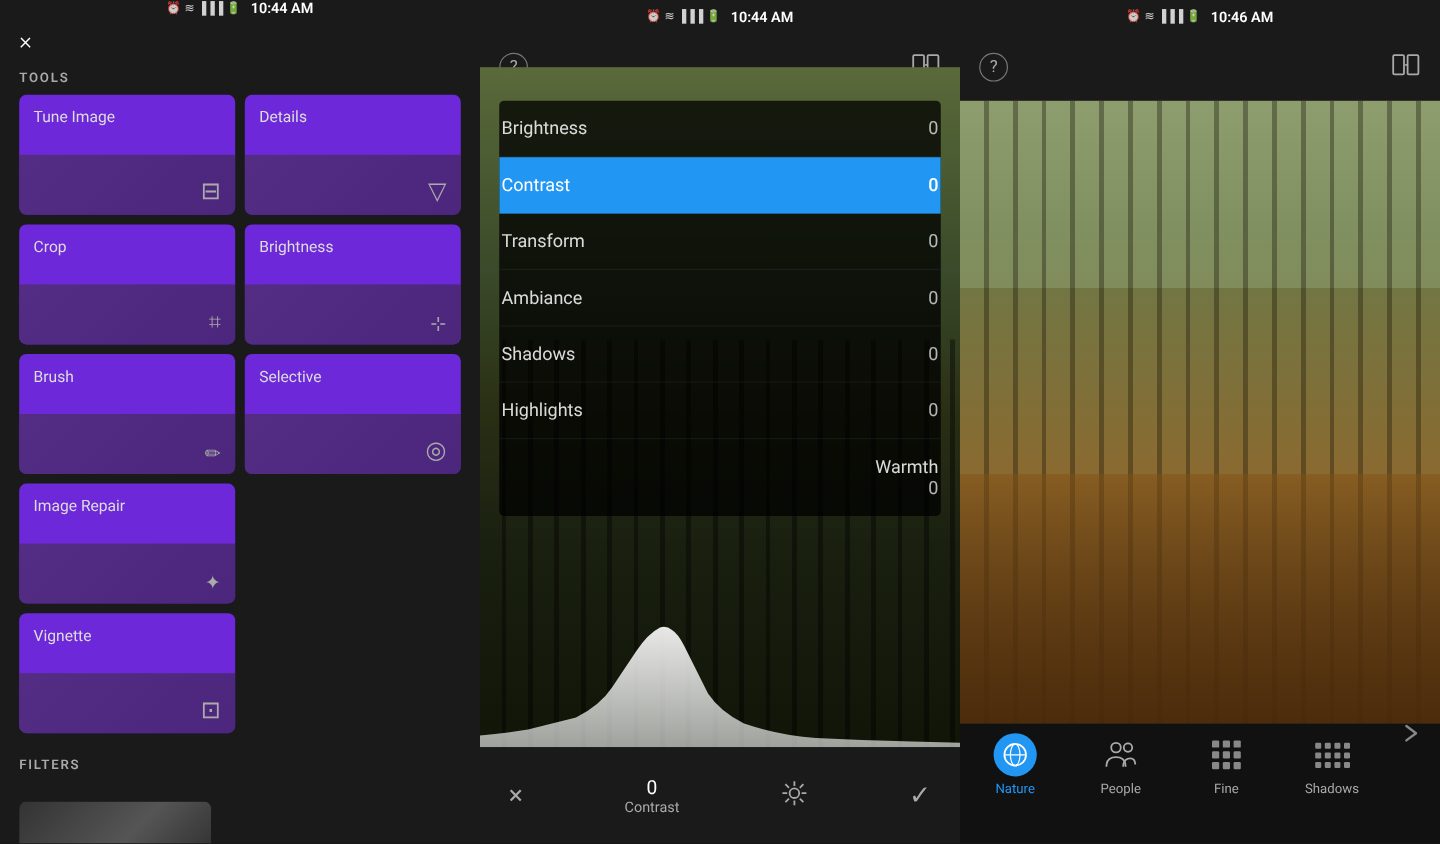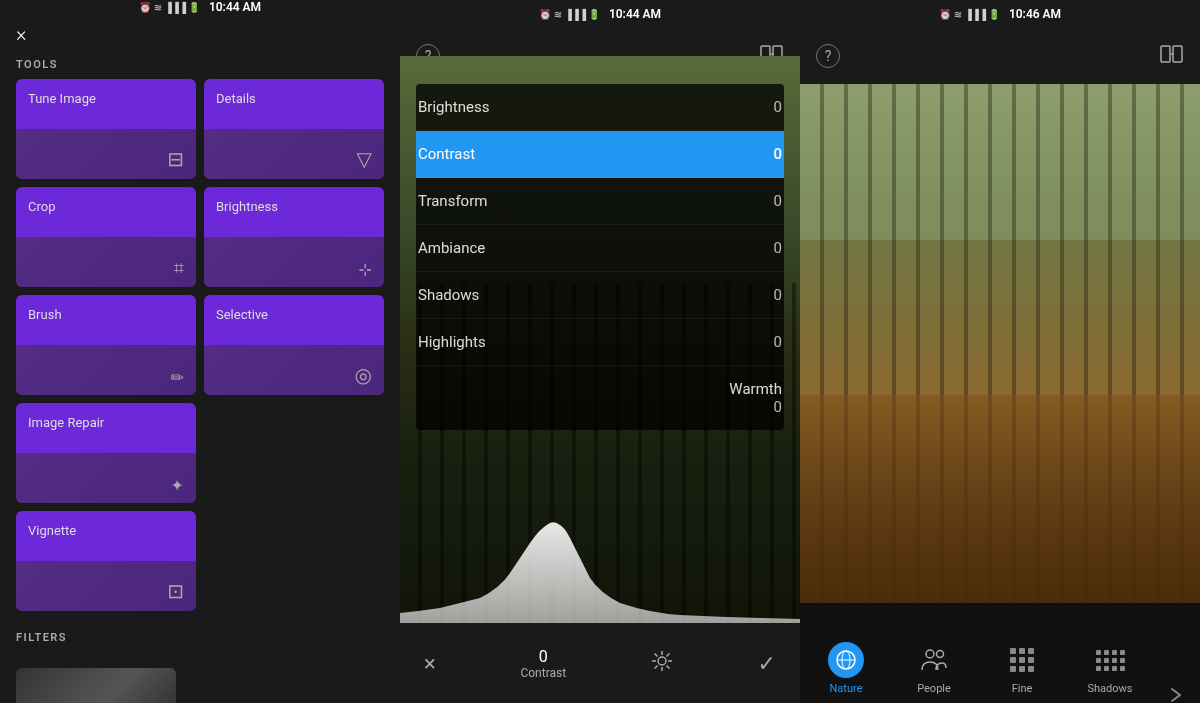--- a/index.html
+++ b/index.html
@@ -361,21 +361,21 @@
       right: 0;
       height: 30%;
       background: linear-gradient(180deg, #9aaa7a 0%, #8a9a6a 100%);
       opacity: 0.6;
     }
 
     .panel3-bottom {
       height: 100px;
       background: #111;
       display: flex;
-      align-items: flex-end;
+      align-items: flex-start;
       gap: 12px;
       padding: 0 8px;
     }
 
     .filter-tab {
       display: flex;
       flex-direction: column;
       align-items: center;
       justify-content: center;
       flex: 1;

